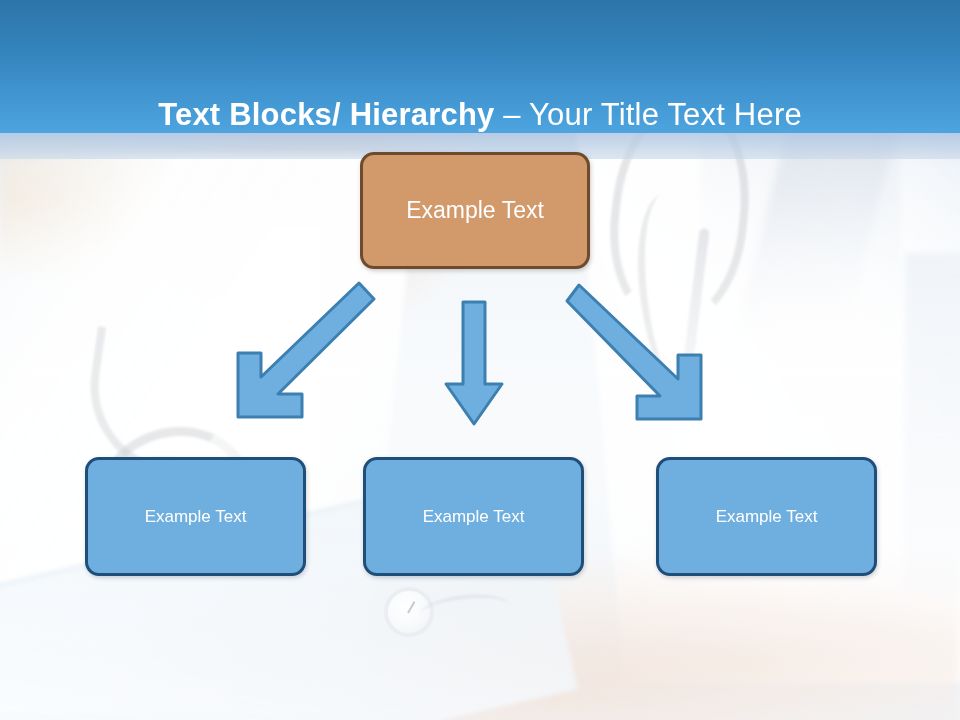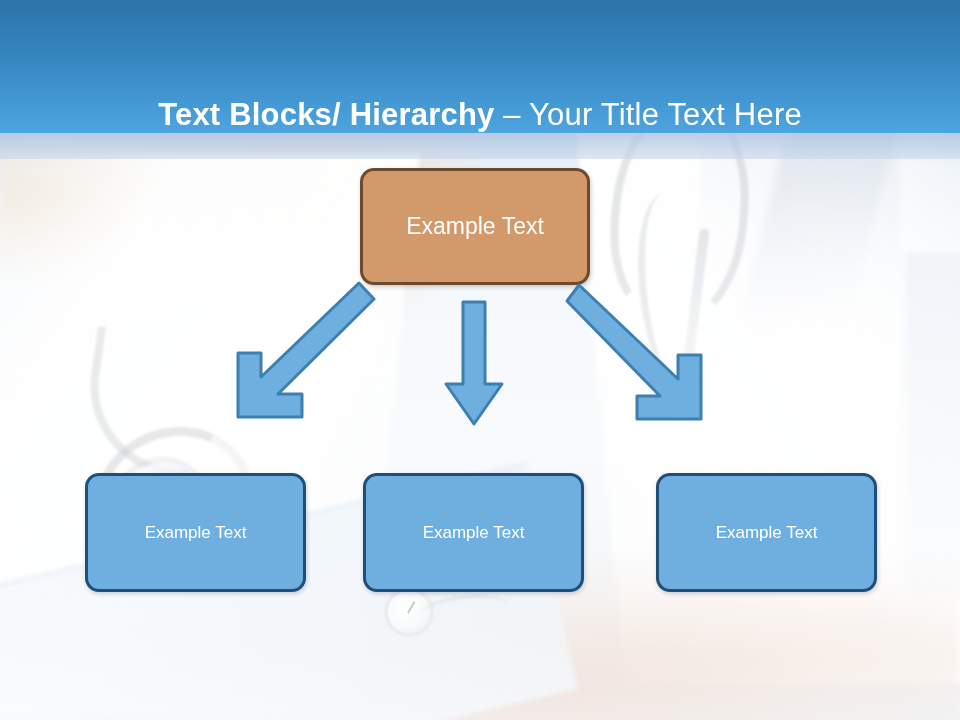--- a/index.html
+++ b/index.html
@@ -229,21 +229,20 @@
   
   .node {
     position: absolute;
     box-sizing: border-box;
     display: flex;
     align-items: center;
     justify-content: center;
     color: #ffffff;
     text-align: center;
     border-radius: 14px;
-    margin-top: 16px;
   }
   .node-top {
     left: 360px; top: 152px;
     width: 230px; height: 117px;
     background: #d2996b;
     border: 3px solid #6d4b2c;
     font-size: 23px;
     box-shadow: 1px 2px 4px rgba(60,50,40,.25);
   }
   .node-child {

